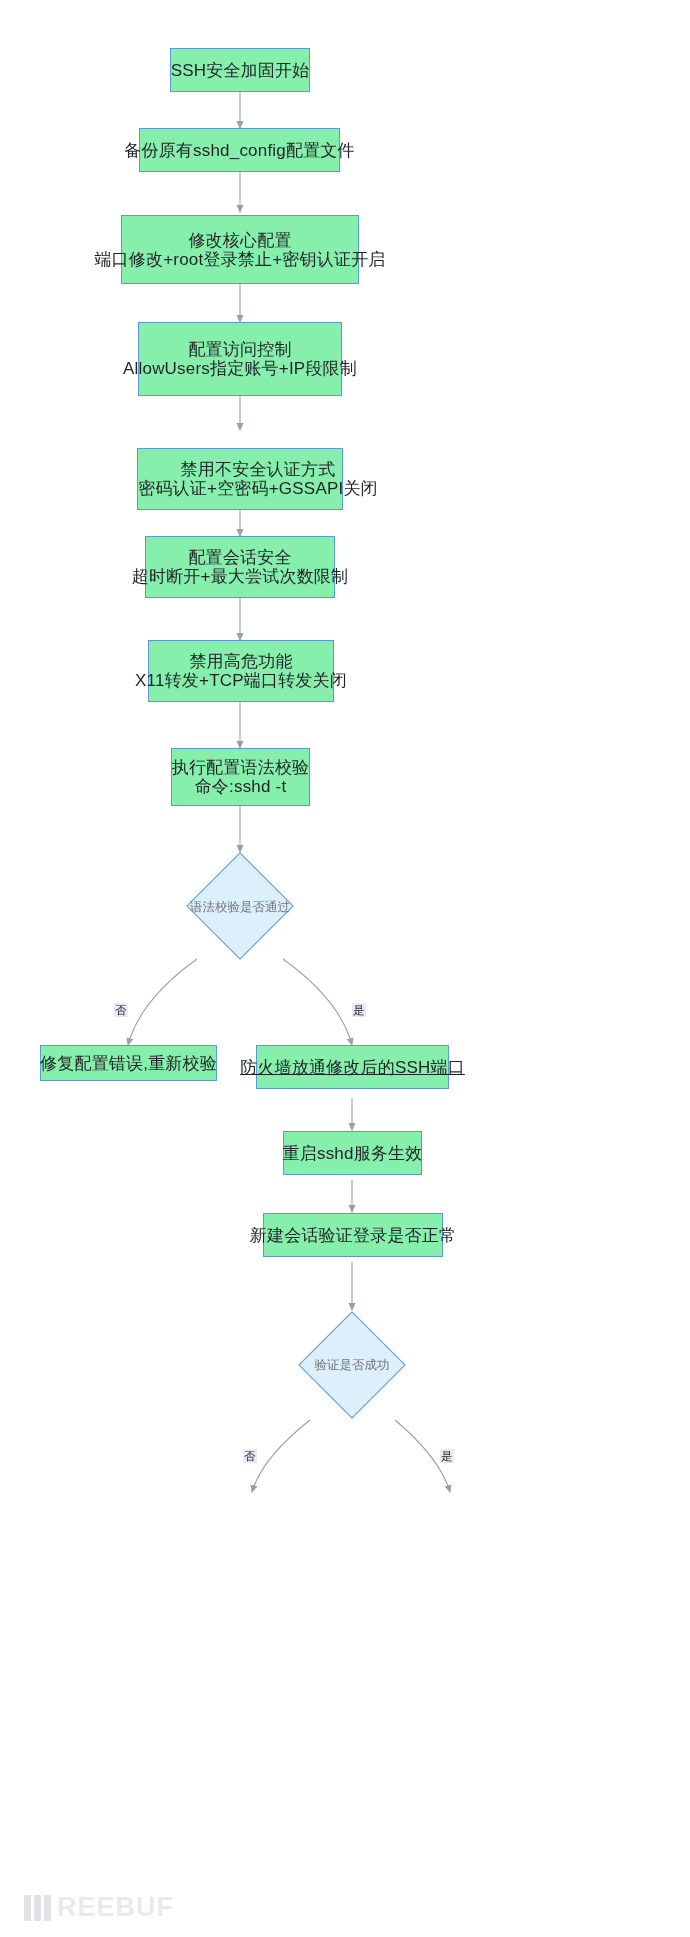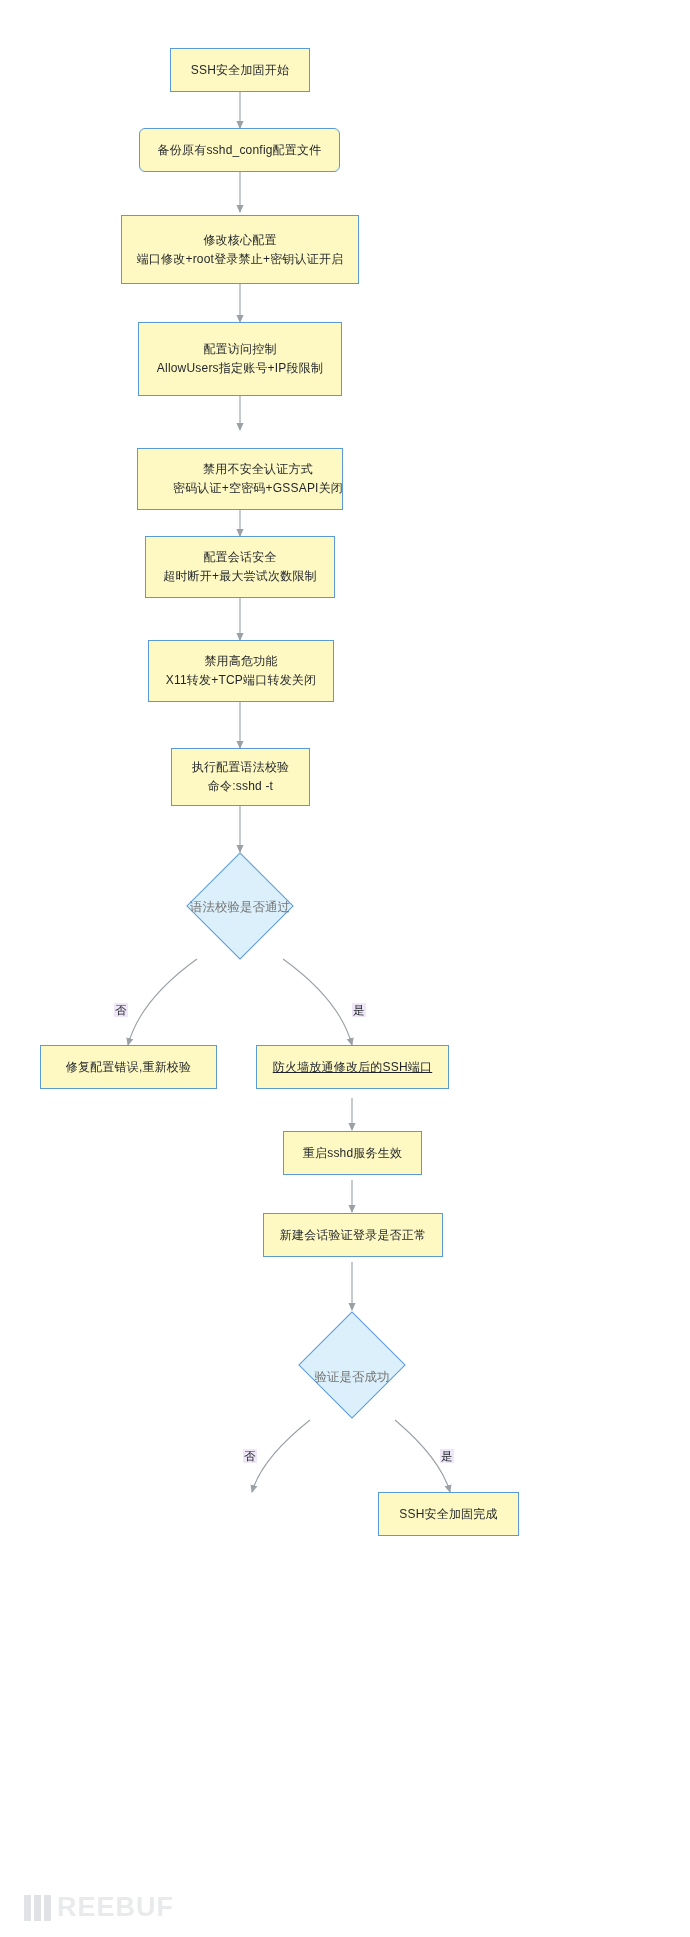--- a/index.html
+++ b/index.html
@@ -9,29 +9,29 @@
     font-family:"Liberation Sans","DejaVu Sans",sans-serif;
     position:relative;
     overflow:hidden;
   }
   #canvas{position:absolute;inset:0;}
   svg#wires{position:absolute;left:0;top:0;width:690px;height:1937px;pointer-events:none;}
 
   .node{
     position:absolute;
     box-sizing:border-box;
-    background:#fef9c3;
+    background:#86efac;
     border:1px solid #5b9bd5;
     color:#1f2328;
     display:flex;
     flex-direction:column;
     align-items:center;
     justify-content:center;
     text-align:center;
-    font-size:12px;
+    font-size:17px;
     line-height:19px;
     letter-spacing:.2px;
     white-space:nowrap;
   }
   .node .ln{display:block;}
 
   .diamond{
     position:absolute;
     box-sizing:border-box;
     background:#dcf0fb;
@@ -100,21 +100,21 @@
       <path d="M352,1262 L352,1310"></path>
       <path d="M310,1420 Q262,1458 252,1492"></path>
       <path d="M395,1420 Q440,1458 450,1492"></path>
     </g>
   </svg>
 
   <div class="node" style="left:170px;top:48px;width:140px;height:44px;">
     <span class="ln">SSH安全加固开始</span>
   </div>
 
-  <div class="node" style="left:139px;top:128px;width:201px;height:44px;border-radius:6px;">
+  <div class="node" style="left:139px;top:128px;width:201px;height:44px;">
     <span class="ln">备份原有sshd_config配置文件</span>
   </div>
 
   <div class="node" style="left:121px;top:215px;width:238px;height:69px;text-align:right;">
     <span class="ln">修改核心配置</span>
     <span class="ln">端口修改+root登录禁止+密钥认证开启</span>
   </div>
 
   <div class="node" style="left:138px;top:322px;width:204px;height:74px;">
     <span class="ln">配置访问控制</span>
@@ -146,52 +146,49 @@
     <span>语法校验是否通过</span>
   </div>
 
   <div class="edge-label" style="left:114px;top:1003px;">
     <span>否</span>
   </div>
   <div class="edge-label" style="left:352px;top:1003px;">
     <span>是</span>
   </div>
 
-  <div class="node" style="left:40px;top:1045px;width:177px;height:44px;text-align:right;">
+  <div class="node" style="left:40px;top:1045px;width:177px;height:36px;text-align:right;">
     <span class="ln">修复配置错误,重新校验</span>
   </div>
 
   <div class="node" style="left:256px;top:1045px;width:193px;height:44px;text-decoration:underline;">
     <span class="ln">防火墙放通修改后的SSH端口</span>
   </div>
 
   <div class="node" style="left:283px;top:1131px;width:139px;height:44px;">
     <span class="ln">重启sshd服务生效</span>
   </div>
 
   <div class="node" style="left:263px;top:1213px;width:180px;height:44px;">
     <span class="ln">新建会话验证登录是否正常</span>
   </div>
 
   <div class="diamond" style="left:314px;top:1327px;width:76px;height:76px;"></div>
-  <div class="diamond-label" style="left:285px;top:1356px;width:134px;height:18px;margin-top:12px;">
+  <div class="diamond-label" style="left:285px;top:1356px;width:134px;height:18px;">
     <span>验证是否成功</span>
   </div>
 
   <div class="edge-label" style="left:243px;top:1449px;">
     <span>否</span>
   </div>
   <div class="edge-label" style="left:440px;top:1449px;">
     <span>是</span>
   </div>
 
 
-  <div class="node" style="left:378px;top:1492px;width:141px;height:44px;">
-    <span class="ln">SSH安全加固完成</span>
-  </div>
 
   <div id="watermark">
     <div id="wm-bars">
       <i></i>
         <i></i>
         <i></i>
     </div>
     <div id="wm-text">REEBUF</div>
   </div>
 

